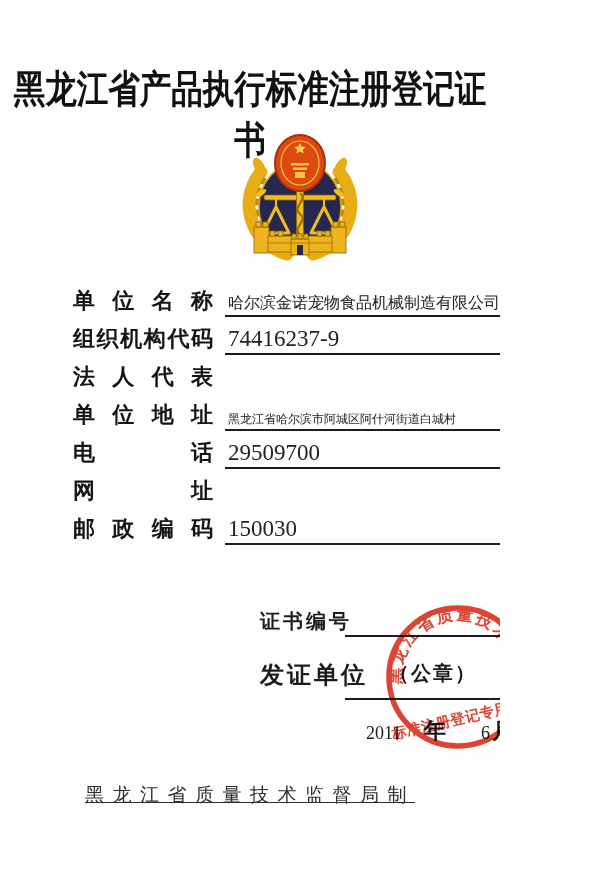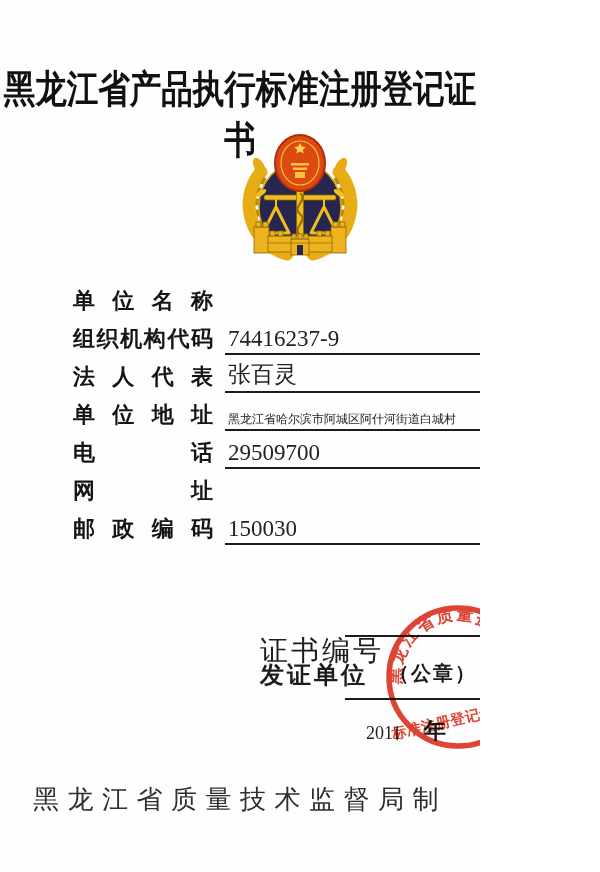--- a/index.html
+++ b/index.html
@@ -1,54 +1,54 @@
 <!DOCTYPE html>
 <html><head>
 <meta charset="utf-8">
 <style>
   html,body{margin:0;padding:0;background:#ffffff;}
   .page{position:relative;width:480px;height:872px;background:#fefefe;overflow:hidden;
-        font-family:"Liberation Serif","DejaVu Serif",serif;color:#1c1c1c;}
+        font-family:"Liberation Serif","DejaVu Serif",serif;color:#1c1c1c;padding-left:20px;}
 
   .title{position:absolute;top:64px;left:0;right:0;text-align:center;
          font-size:31.5px;font-weight:bold;color:#111;letter-spacing:0;
          transform:scaleY(1.22);transform-origin:50% 0;}
 
   .emblem{position:absolute;left:232px;top:133px;}
 
   .form-rows{position:absolute;left:73px;top:282px;width:427px;}
   .field-row{position:relative;height:38px;}
   .field-label{position:absolute;left:0;bottom:8px;width:140px;
                font-size:22px;font-weight:bold;color:#151515;
                display:flex;justify-content:space-between;line-height:1;}
   .field-value{position:absolute;left:152px;right:0;bottom:3px;height:26px;
                border-bottom:2px solid #1c1c1c;display:flex;align-items:flex-end;
                font-size:23px;padding:0 0 1px 3px;white-space:pre;color:#222;}
   .field-row.fs16 .field-value{font-size:16px;}
   .field-row.fs14 .field-value{font-size:12px;}
   .field-row.wide .field-value{right:-42px;margin-top:27px;}
 
-  .cert-label{position:absolute;left:260px;top:632px;font-size:28px;font-weight:normal;letter-spacing:3px;}
+  .cert-label{position:absolute;left:260px;top:608px;font-size:20px;font-weight:bold;letter-spacing:3px;}
   .cert-line{position:absolute;left:345px;top:635px;width:193px;height:2px;background:#1c1c1c;z-index:1;}
   .cert-value{position:absolute;left:352px;top:612px;font-size:17px;z-index:1;}
   .issuer-label{position:absolute;left:260px;top:659px;font-size:24px;font-weight:bold;letter-spacing:3px;}
   .issuer-hint{position:absolute;left:389px;top:660px;font-size:20px;font-weight:bold;letter-spacing:2px;z-index:2;text-align:right;}
   .issuer-line{position:absolute;left:345px;top:698px;width:195px;height:2px;background:#1c1c1c;z-index:1;}
 
   .date-row{position:absolute;left:0;top:718px;width:600px;height:28px;z-index:1;}
   .date-row span{position:absolute;line-height:1;}
   .d-num{font-size:18px;top:6px;color:#222;}
   .d-unit{font-size:22px;font-weight:bold;top:2px;color:#141414;}
   .d-year{left:366px;} .d-yu{left:424px;} .d-month{left:481px;}
   .d-mu{left:492px;} .d-day{left:530px;} .d-du{left:552px;}
 
   .seal{position:absolute;left:383px;top:602px;z-index:5;mix-blend-mode:multiply;opacity:.93;}
 
   .footer{position:absolute;left:0;right:0;top:782px;text-align:center;
-          font-size:26px;letter-spacing:8.5px;color:#2e2e2e;}
+          font-size:19px;letter-spacing:8.5px;color:#2e2e2e;text-decoration:underline;}
 </style>
 </head>
 <body>
 
 <div class="page">
 
   <div class="title">黑龙江省产品执行标准注册登记证书</div>
 
   <svg class="emblem" width="136" height="132" viewBox="0 0 136 132">
     <g>
@@ -103,40 +103,40 @@
   </svg>
 
   <div class="form-rows">
     <div class="field-row fs16">
       <span class="field-label justify-chars">
           <span>单</span>
           <span>位</span>
           <span>名</span>
           <span>称</span>
         </span>
+      <div class="field-value">哈尔滨金诺宠物食品机械制造有限公司</div>
     </div>
     <div class="field-row">
       <span class="field-label justify-chars">
           <span>组</span>
           <span>织</span>
           <span>机</span>
           <span>构</span>
           <span>代</span>
           <span>码</span>
         </span>
       <div class="field-value">74416237-9</div>
     </div>
     <div class="field-row">
       <span class="field-label justify-chars">
           <span>法</span>
           <span>人</span>
           <span>代</span>
           <span>表</span>
         </span>
-      <div class="field-value">张百灵</div>
     </div>
     <div class="field-row fs14">
       <span class="field-label justify-chars">
           <span>单</span>
           <span>位</span>
           <span>地</span>
           <span>址</span>
         </span>
       <div class="field-value">黑龙江省哈尔滨市阿城区阿什河街道白城村</div>
     </div>

